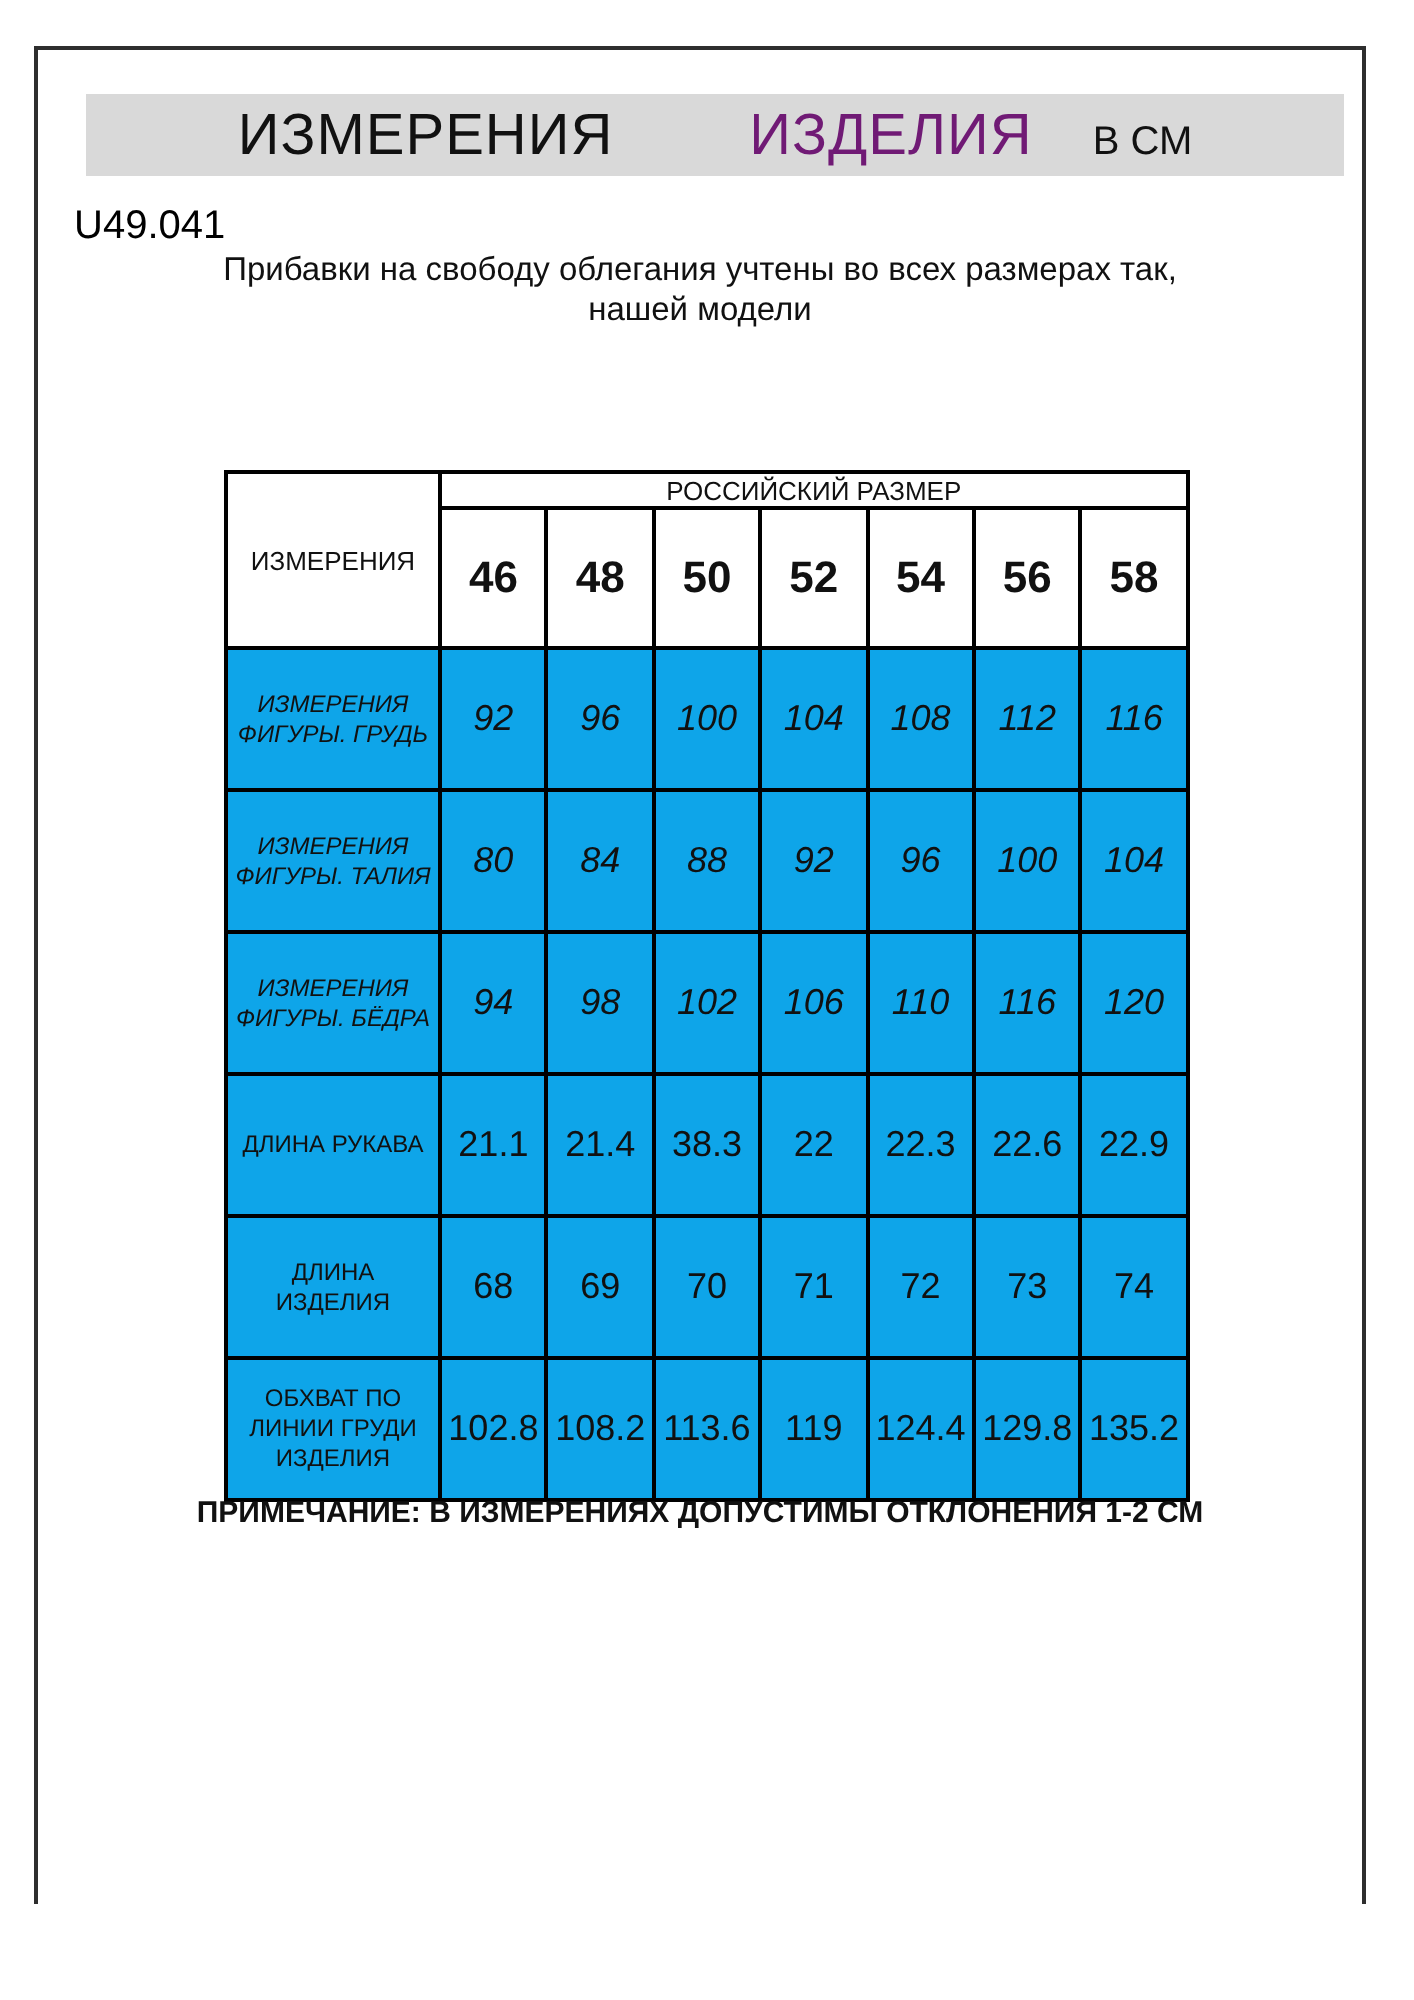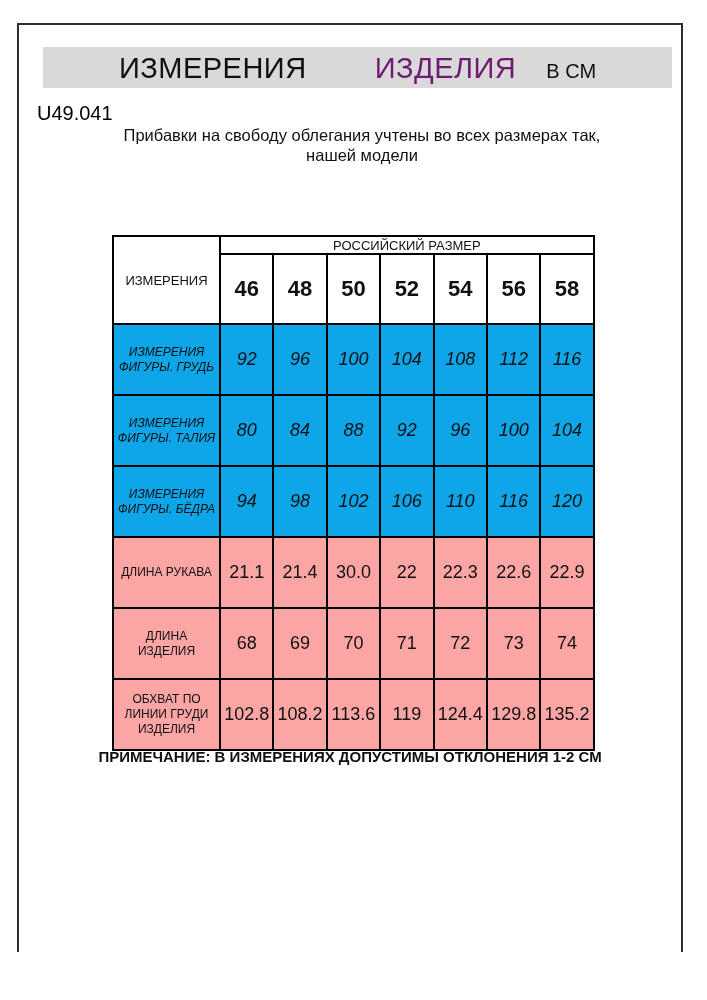--- a/index.html
+++ b/index.html
@@ -68,21 +68,20 @@
   }
   .description {
     position: absolute;
     left: 17px;
     top: 125px;
     width: 666px;
     text-align: center;
     font-size: 16.5px;
     line-height: 20px;
     color: #111;
-    padding-left: 12px;
   }
   table.size-table {
     position: absolute;
     left: 112px;
     top: 235px;
     width: 481px;
     border-collapse: collapse;
     table-layout: fixed;
   }
   table.size-table td, table.size-table th {
@@ -117,21 +116,21 @@
     line-height: 15px;
   }
   .value-cell {
     font-size: 18px;
   }
   tr.shaded td {
     background: #0ea5e9;
     font-style: italic;
   }
   tr.plain td {
-    background: #fca5a5;
+    background: #0ea5e9;
     font-style: normal;
   }
   .footnote {
     position: absolute;
     left: 17px;
     top: 748px;
     width: 666px;
     text-align: center;
     font-size: 15px;
     font-weight: bold;
@@ -209,21 +208,21 @@
       <td class="value-cell">102</td>
       <td class="value-cell">106</td>
       <td class="value-cell">110</td>
       <td class="value-cell">116</td>
       <td class="value-cell">120</td>
     </tr>
     <tr class="tr-data plain">
       <td class="row-label">ДЛИНА РУКАВА</td>
       <td class="value-cell">21.1</td>
       <td class="value-cell">21.4</td>
-      <td class="value-cell">30.0</td>
+      <td class="value-cell">38.3</td>
       <td class="value-cell">22</td>
       <td class="value-cell">22.3</td>
       <td class="value-cell">22.6</td>
       <td class="value-cell">22.9</td>
     </tr>
     <tr class="tr-data plain">
       <td class="row-label">ДЛИНА ИЗДЕЛИЯ</td>
       <td class="value-cell">68</td>
       <td class="value-cell">69</td>
       <td class="value-cell">70</td>

